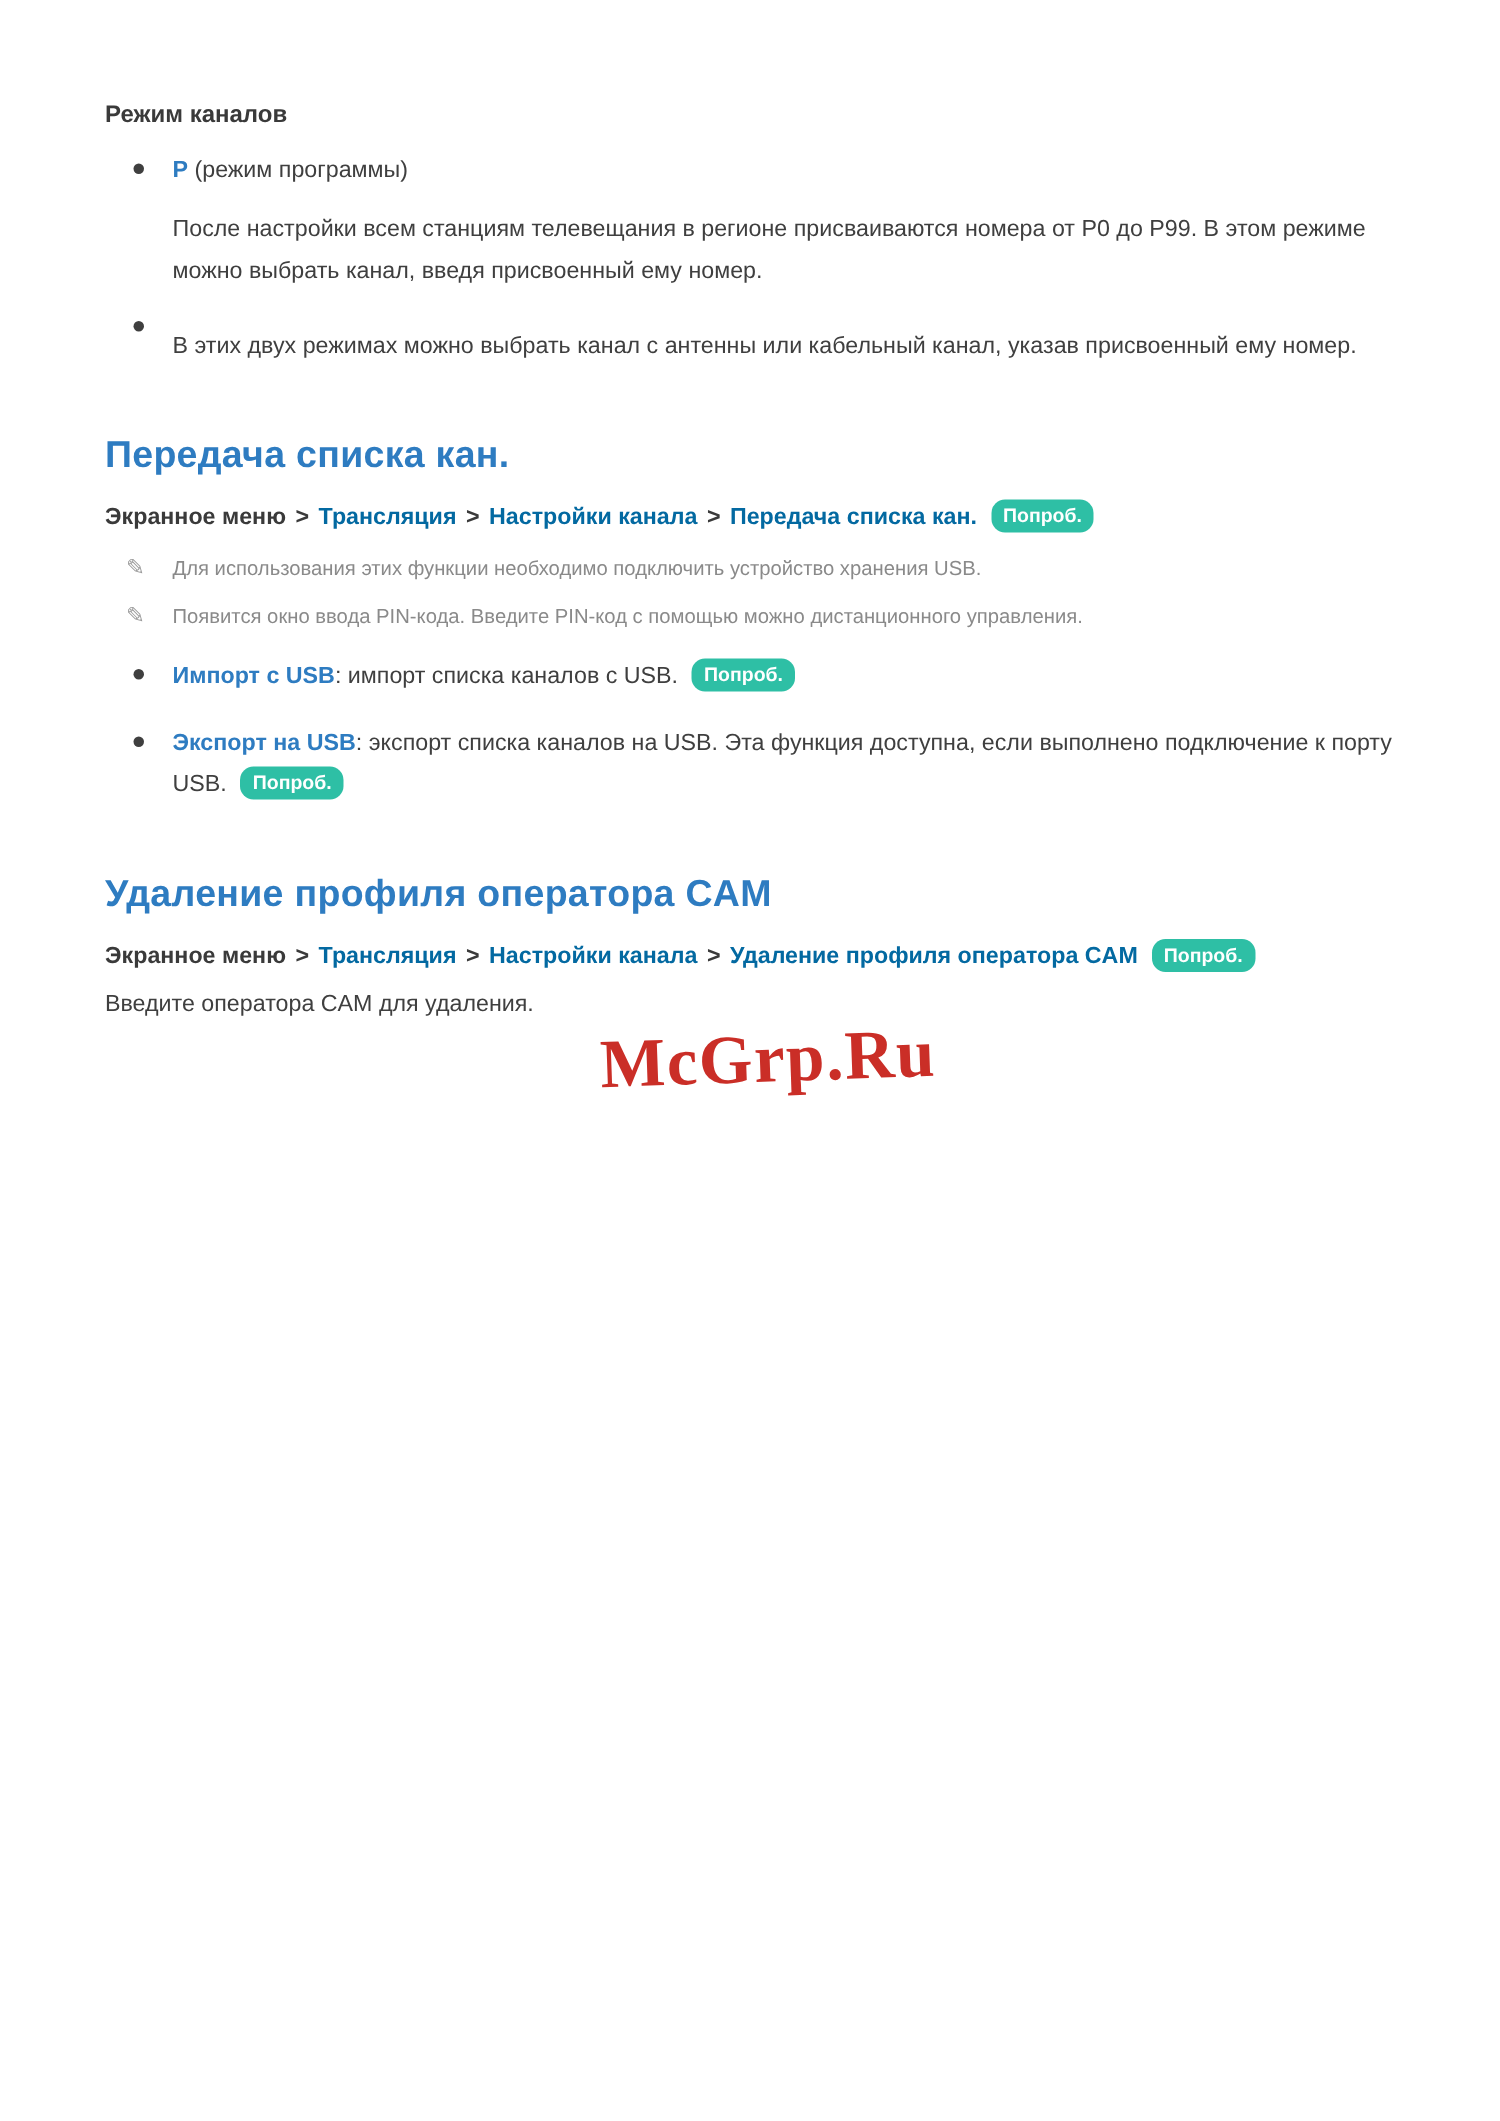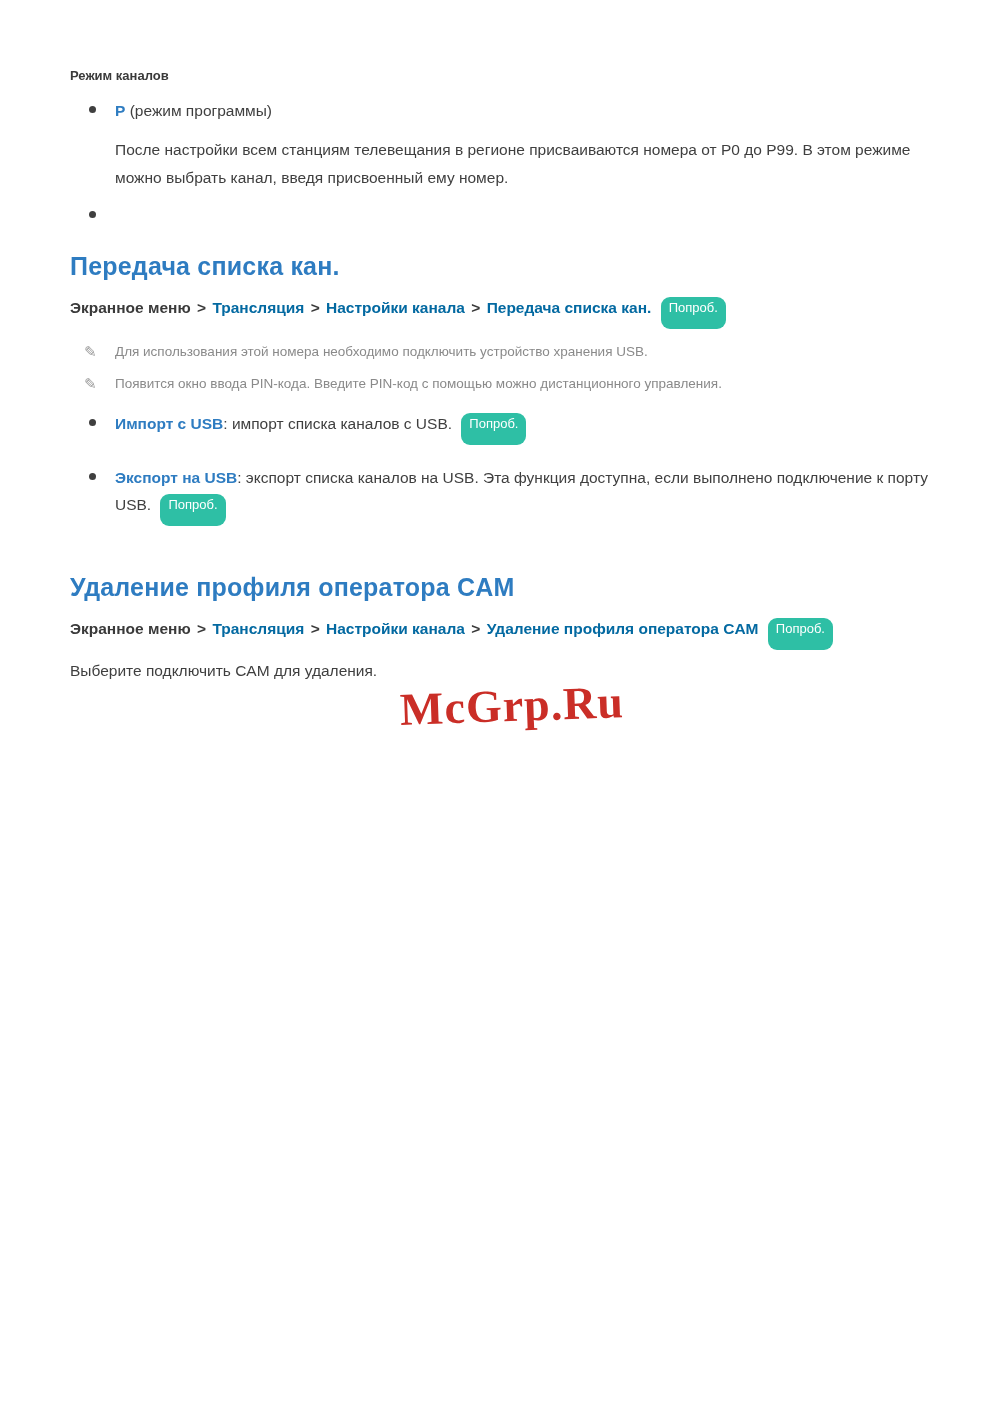--- a/index.html
+++ b/index.html
@@ -10,21 +10,21 @@
     background: #ffffff;
     box-sizing: border-box;
     padding: 68px 70px 0 70px;
     overflow: hidden;
     font-family: "Liberation Sans", "DejaVu Sans", sans-serif;
     color: #3f3f3f;
     font-size: 15.5px;
   }
   .subheading {
     margin: 0 0 14px 0;
-    font-size: 13px;
+    font-size: 16px;
     font-weight: 700;
     color: #3a3a3a;
   }
   .bullet { display: flex; margin: 0; }
   .dot {
     flex: 0 0 auto;
     width: 7px; height: 7px;
     border-radius: 50%;
     background: #3f3f3f;
     margin: 9px 19px 0 19px;
@@ -51,23 +51,23 @@
     color: #3a3a3a;
   }
   .crumb-link { color: #0369a1; cursor: pointer; }
   .sep { color: #3a3a3a; padding: 0 2px; }
   .intro { margin: 8px 0 0 0; line-height: 24px; }
   .badge {
     display: inline-block;
     background: #2ebfa5;
     color: #ffffff;
     font-size: 13px;
-    font-weight: 400;
+    font-weight: 700;
     line-height: 17px;
-    padding: 2px 8px 13px 8px;
+    padding: 2px 8px 3px 8px;
     border-radius: 9px;
     margin-left: 5px;
     position: relative;
     top: -1px;
     white-space: nowrap;
   }
   .note { display: flex; margin: 11px 0 0 14px; }
   .note-icon {
     flex: 0 0 31px;
     color: #9a9a9a;
@@ -109,40 +109,41 @@
     <span class="dot"></span>
     <div class="bullet-body">
       <p class="term-line"><span class="blue bold">P</span><span> (режим программы)</span></p>
       <p class="desc">После настройки всем станциям телевещания в регионе присваиваются номера от P0 до P99. В этом режиме можно выбрать канал, введя присвоенный ему номер.</p>
     </div>
   </div>
 
   <div class="bullet">
     <span class="dot"></span>
     <div class="bullet-body">
+      <p class="desc">В этих двух режимах можно выбрать канал с антенны или кабельный канал, указав присвоенный ему номер.</p>
     </div>
   </div>
 
   <h1 class="section-title">Передача списка кан.</h1>
 
   <p class="breadcrumb">
     <span>Экранное меню</span>
     <span class="sep">&gt;</span>
     <span class="crumb-link">Трансляция</span>
     <span class="sep">&gt;</span>
     <span class="crumb-link">Настройки канала</span>
     <span class="sep">&gt;</span>
     <span class="crumb-link">Передача списка кан.</span>
     <span class="badge">Попроб.</span>
   </p>
 
 
   <div class="note">
     <span class="note-icon">✎</span>
-    <span class="note-text">Для использования этой номера необходимо подключить устройство хранения USB.</span>
+    <span class="note-text">Для использования этих функции необходимо подключить устройство хранения USB.</span>
   </div>
 
   <div class="note">
     <span class="note-icon">✎</span>
     <span class="note-text">Появится окно ввода PIN-кода. Введите PIN-код с помощью можно дистанционного управления.</span>
   </div>
 
   <div class="bullet mt-list">
     <span class="dot"></span>
     <div class="bullet-body">
@@ -163,15 +164,15 @@
     <span>Экранное меню</span>
     <span class="sep">&gt;</span>
     <span class="crumb-link">Трансляция</span>
     <span class="sep">&gt;</span>
     <span class="crumb-link">Настройки канала</span>
     <span class="sep">&gt;</span>
     <span class="crumb-link">Удаление профиля оператора CAM</span>
     <span class="badge">Попроб.</span>
   </p>
 
-  <p class="intro">Выберите подключить CAM для удаления.</p>
+  <p class="intro">Введите оператора CAM для удаления.</p>
 
 </div>
 
 </body></html>

